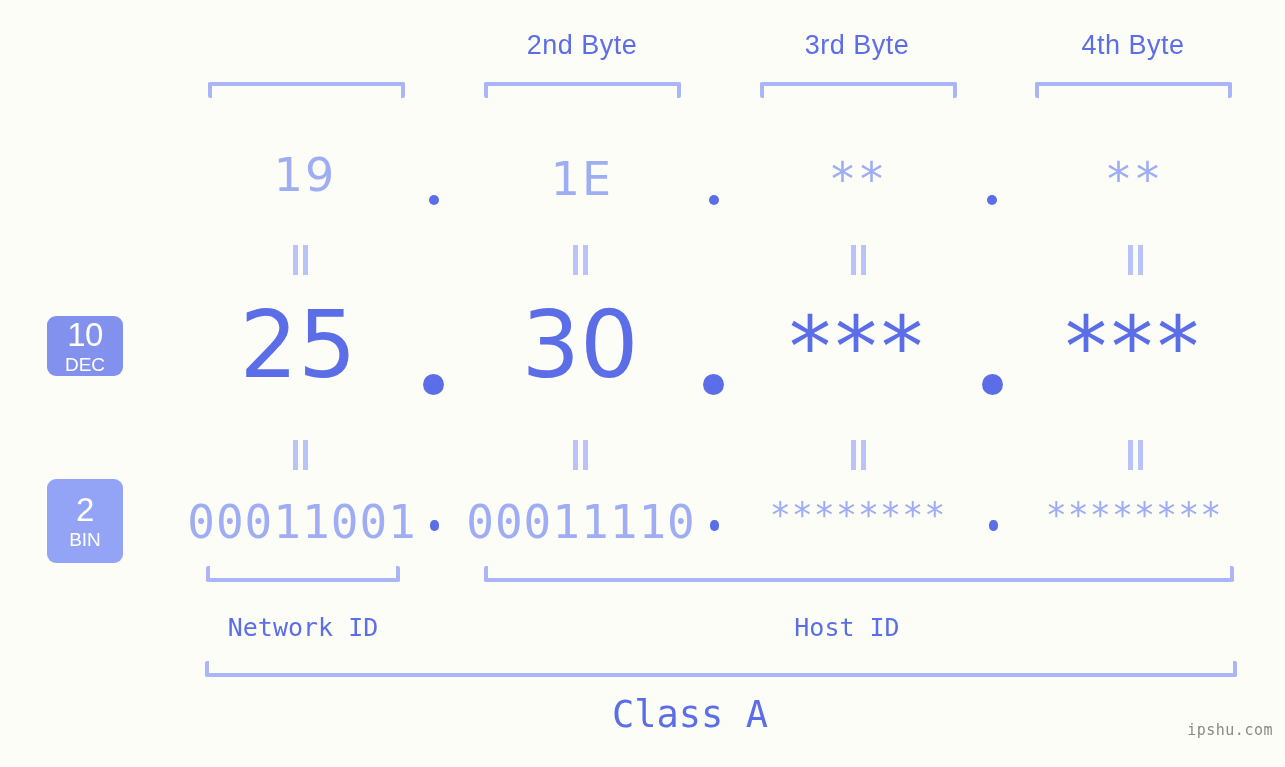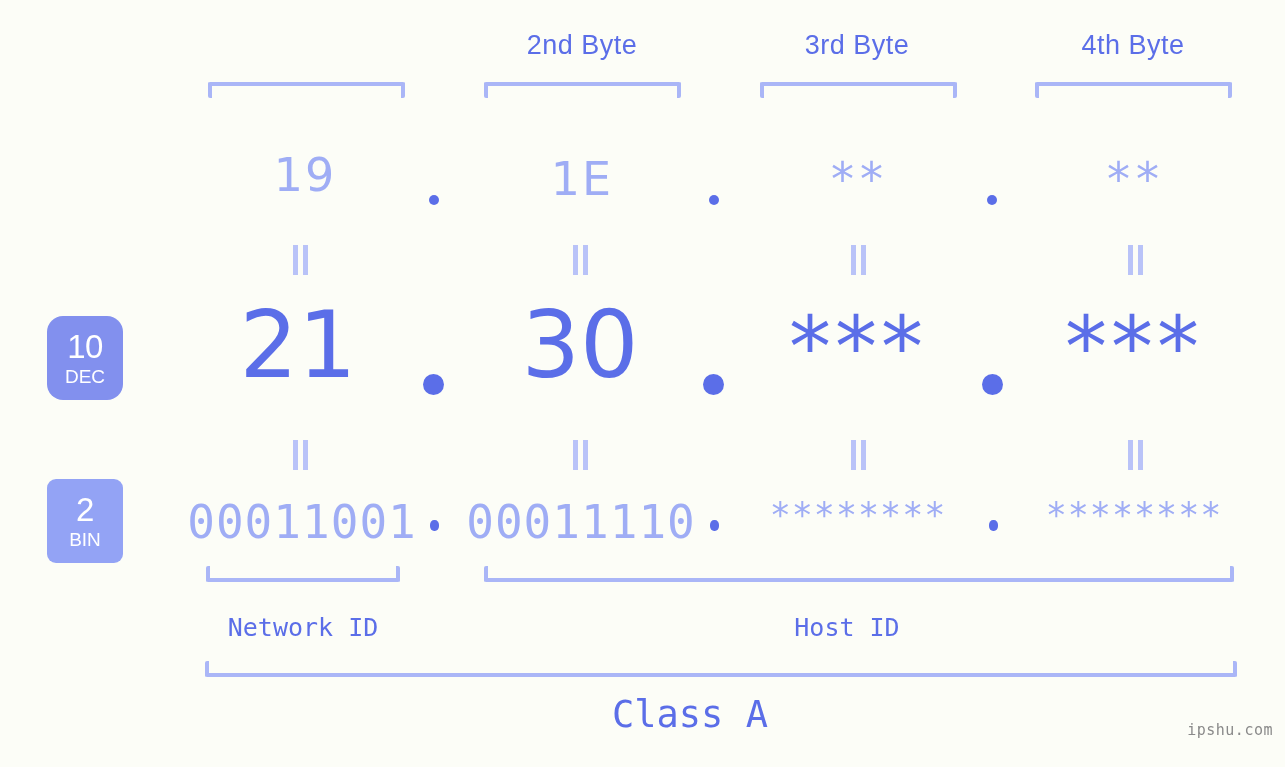--- a/index.html
+++ b/index.html
@@ -173,21 +173,21 @@
 
   <div class="byte-header" style="left:462px;">2nd Byte</div>
   <div class="byte-header" style="left:737px;">3rd Byte</div>
   <div class="byte-header" style="left:1013px;">4th Byte</div>
 
   <div class="bracket-top" style="left:208px;  top:82px; width:197px;"></div>
   <div class="bracket-top" style="left:484px;  top:82px; width:197px;"></div>
   <div class="bracket-top" style="left:760px;  top:82px; width:197px;"></div>
   <div class="bracket-top" style="left:1035px; top:82px; width:197px;"></div>
 
-  <div class="badge" style="top: 316px; height: 84px; background: rgb(130, 144, 238); border-radius: 16px;">
+  <div class="badge" style="top: 316px; height: 60px; background: rgb(130, 144, 238);">
     <span class="num">10</span>
     <span class="lbl">DEC</span>
   </div>
   <div class="badge" style="top: 479px; height: 84px; background: rgb(147, 163, 245);">
     <span class="num">2</span>
     <span class="lbl">BIN</span>
   </div>
 
   <div class="cell hexval" style="left:185px; top:140px; width:240px;margin-top:8px;">19</div>
   <div class="cell hexval" style="left:462px; top:152px; width:240px;">1E</div>
@@ -208,21 +208,21 @@
     </div>
   <div class="eq" style="left:848px; top:245px;">
       <i class="a"></i>
       <i class="b"></i>
     </div>
   <div class="eq" style="left:1125px;top:245px;">
       <i class="a"></i>
       <i class="b"></i>
     </div>
 
-  <div class="cell decval" style="left:178px; top:300px; width:240px;">21</div>
+  <div class="cell decval" style="left:178px; top:300px; width:240px;">25</div>
   <div class="cell decval" style="left:460px; top:300px; width:240px;">30</div>
   <div class="cell decstar" style="left:738px; top:305px; width:240px;">***</div>
   <div class="cell decstar" style="left:1014px;top:305px; width:240px;">***</div>
 
   <div class="dot dot-lg" style="left:423px; top:374px;"></div>
   <div class="dot dot-lg" style="left:703px; top:374px;"></div>
   <div class="dot dot-lg" style="left:982px; top:374px;"></div>
 
   <div class="eq" style="left:290px; top:440px;">
       <i class="a"></i>

